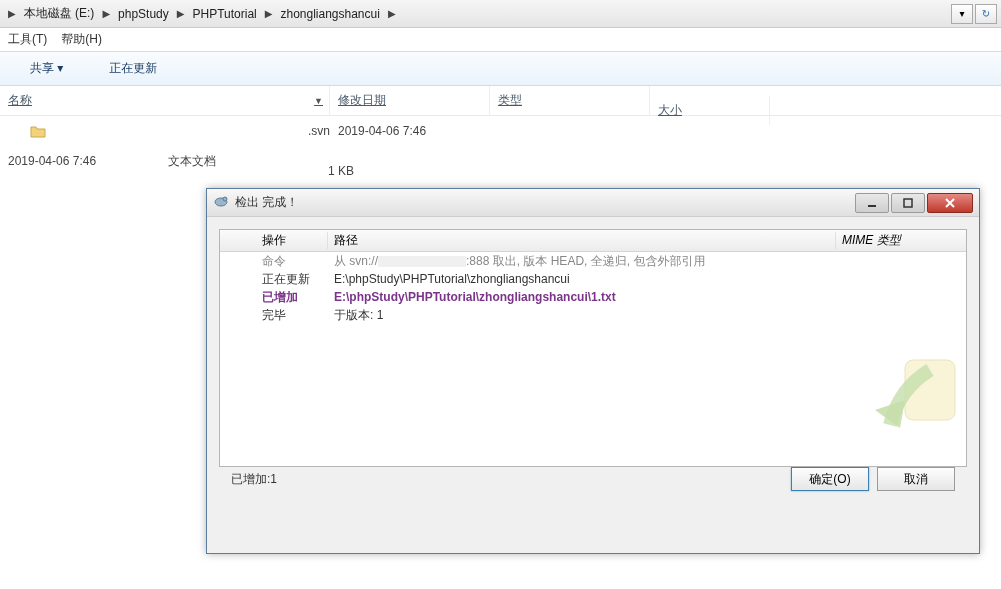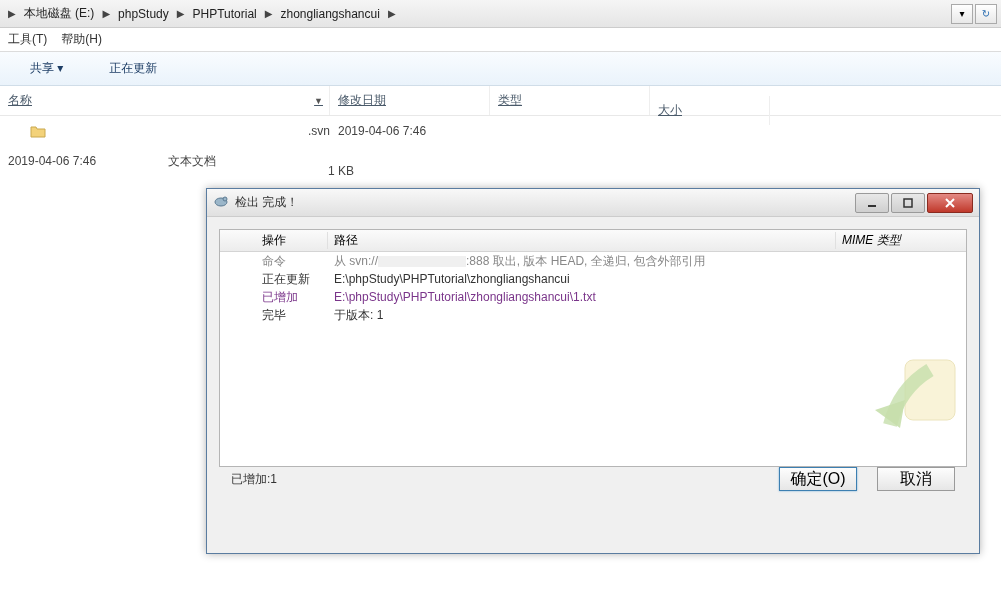--- a/index.html
+++ b/index.html
@@ -56,29 +56,29 @@
     .log-header { height: 22px; background: linear-gradient(#fbfbfb,#ececec); border-bottom: 1px solid #d4d4d4; display: flex; align-items: center; font-size: 12px; }
     .log-col-op { width: 72px; padding-left: 6px; border-right: 1px solid #e0e0e0; margin-left: 36px; }
     .log-col-path { flex: 1; padding-left: 6px; border-right: 1px solid #e0e0e0; }
     .log-col-mime { width: 130px; padding-left: 6px; font-style: italic; }
     .log-rows { font-size: 12px; }
     .log-row { display: flex; height: 18px; align-items: center; }
     .log-row .log-col-op { border: none; color: #333; }
     .log-row .log-col-path { border: none; color: #333; white-space: nowrap; }
     .log-row .log-col-mime { border: none; }
     .log-row.gray .log-col-op, .log-row.gray .log-col-path { color: #888; }
-    .log-row.purple .log-col-op, .log-row.purple .log-col-path { color: #7a358a; }
+    .log-row.purple .log-col-op, .log-row.purple .log-col-path { color: #7a358a; font-weight: bold; }
 
     
     .arrow-wm { position: absolute; right: 6px; bottom: 6px; width: 110px; height: 110px; opacity: 0.5; }
 
     .dlg-footer { display: flex; align-items: center; padding: 0 12px 0 12px; }
     .added-label { color: #333; font-size: 12px; }
     .dlg-spacer { flex: 1; }
-    .btn { min-width: 78px; height: 24px; background: linear-gradient(#fdfdfd,#e6e6e6); border: 1px solid #9a9a9a; margin-left: 20px; cursor: pointer; font-size: 16px; padding: 0 10px; }
+    .btn { min-width: 78px; height: 24px; background: linear-gradient(#fdfdfd,#e6e6e6); border: 1px solid #9a9a9a; margin-left: 8px; cursor: pointer; font-size: 12px; padding: 0 10px; }
     .btn.default { border: 1px solid #3c7fb1; box-shadow: 0 0 2px #7bb0d8; }
 
     .redacted { display:inline-block; width:88px; height:11px; background:#f0f0f0; vertical-align:middle; }
   </style>
 </head>
 <body>
 
 <div class="address-bar">
   <span class="bc-sep">▶</span>
   <span class="bc-seg">本地磁盘 (E:)</span>

